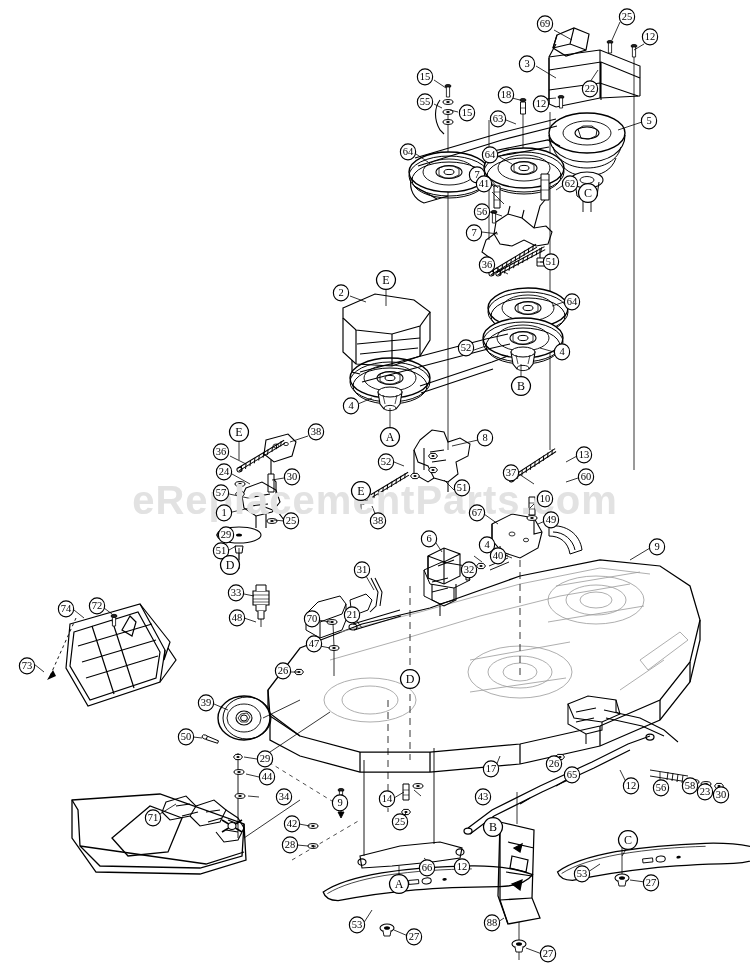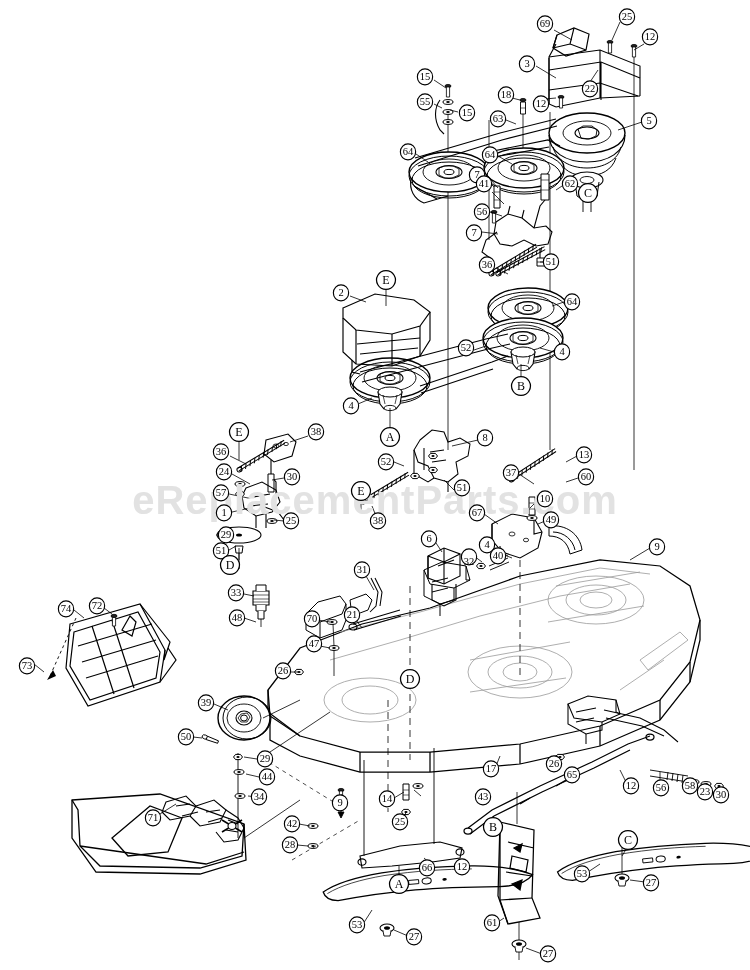--- a/index.html
+++ b/index.html
@@ -903,21 +903,21 @@
           <path d="M11,2 C15.3,2 19.3,5.2 19.4,10.6 C19.5,15.6 15.8,19.6 11,19.6 C6.3,19.6 2.5,16 2.6,10.8 C2.7,5.6 6.6,2 11,2 Z" fill="#fff" stroke="#000000" stroke-width="1.25"></path>
         </svg>
         <span class="txt">9</span>
       </div>
       <div class="cal" style="left: 221px; top: 551px;">
         <svg class="ring" viewBox="0 0 22 22">
           <path d="M11,2 C15.3,2 19.3,5.2 19.4,10.6 C19.5,15.6 15.8,19.6 11,19.6 C6.3,19.6 2.5,16 2.6,10.8 C2.7,5.6 6.6,2 11,2 Z" fill="#fff" stroke="#000000" stroke-width="1.25"></path>
         </svg>
         <span class="txt">51</span>
       </div>
-      <div class="cal" style="left: 469px; top: 557px; align-items: flex-end;">
+      <div class="cal" style="left: 469px; top: 570px;">
         <svg class="ring" viewBox="0 0 22 22">
           <path d="M11,2 C15.3,2 19.3,5.2 19.4,10.6 C19.5,15.6 15.8,19.6 11,19.6 C6.3,19.6 2.5,16 2.6,10.8 C2.7,5.6 6.6,2 11,2 Z" fill="#fff" stroke="#000000" stroke-width="1.25"></path>
         </svg>
         <span class="txt">32</span>
       </div>
       <div class="cal" style="left: 498px; top: 556px; text-align: right;">
         <svg class="ring" viewBox="0 0 22 22">
           <path d="M11,2 C15.3,2 19.3,5.2 19.4,10.6 C19.5,15.6 15.8,19.6 11,19.6 C6.3,19.6 2.5,16 2.6,10.8 C2.7,5.6 6.6,2 11,2 Z" fill="#fff" stroke="#000000" stroke-width="1.25"></path>
         </svg>
         <span class="txt">40</span>
@@ -1059,21 +1059,21 @@
           <path d="M11,2 C15.3,2 19.3,5.2 19.4,10.6 C19.5,15.6 15.8,19.6 11,19.6 C6.3,19.6 2.5,16 2.6,10.8 C2.7,5.6 6.6,2 11,2 Z" fill="#fff" stroke="#000000" stroke-width="1.25"></path>
         </svg>
         <span class="txt">65</span>
       </div>
       <div class="cal" style="left: 491px; top: 769px;">
         <svg class="ring" viewBox="0 0 22 22">
           <path d="M11,2 C15.3,2 19.3,5.2 19.4,10.6 C19.5,15.6 15.8,19.6 11,19.6 C6.3,19.6 2.5,16 2.6,10.8 C2.7,5.6 6.6,2 11,2 Z" fill="#fff" stroke="#000000" stroke-width="1.25"></path>
         </svg>
         <span class="txt">17</span>
       </div>
-      <div class="cal" style="left: 259px; top: 797px;">
+      <div class="cal" style="left: 284px; top: 797px;">
         <svg class="ring" viewBox="0 0 22 22">
           <path d="M11,2 C15.3,2 19.3,5.2 19.4,10.6 C19.5,15.6 15.8,19.6 11,19.6 C6.3,19.6 2.5,16 2.6,10.8 C2.7,5.6 6.6,2 11,2 Z" fill="#fff" stroke="#000000" stroke-width="1.25"></path>
         </svg>
         <span class="txt">34</span>
       </div>
       <div class="cal" style="left: 153px; top: 818px;">
         <svg class="ring" viewBox="0 0 22 22">
           <path d="M11,2 C15.3,2 19.3,5.2 19.4,10.6 C19.5,15.6 15.8,19.6 11,19.6 C6.3,19.6 2.5,16 2.6,10.8 C2.7,5.6 6.6,2 11,2 Z" fill="#fff" stroke="#000000" stroke-width="1.25"></path>
         </svg>
         <span class="txt">71</span>
@@ -1153,21 +1153,21 @@
       <div class="cal" style="left: 651px; top: 883px;">
         <svg class="ring" viewBox="0 0 22 22">
           <path d="M11,2 C15.3,2 19.3,5.2 19.4,10.6 C19.5,15.6 15.8,19.6 11,19.6 C6.3,19.6 2.5,16 2.6,10.8 C2.7,5.6 6.6,2 11,2 Z" fill="#fff" stroke="#000000" stroke-width="1.25"></path>
         </svg>
         <span class="txt">27</span>
       </div>
       <div class="cal" style="left: 492px; top: 923px;">
         <svg class="ring" viewBox="0 0 22 22">
           <path d="M11,2 C15.3,2 19.3,5.2 19.4,10.6 C19.5,15.6 15.8,19.6 11,19.6 C6.3,19.6 2.5,16 2.6,10.8 C2.7,5.6 6.6,2 11,2 Z" fill="#fff" stroke="#000000" stroke-width="1.25"></path>
         </svg>
-        <span class="txt">61</span>
+        <span class="txt">88</span>
       </div>
       <div class="cal" style="left: 357px; top: 925px;">
         <svg class="ring" viewBox="0 0 22 22">
           <path d="M11,2 C15.3,2 19.3,5.2 19.4,10.6 C19.5,15.6 15.8,19.6 11,19.6 C6.3,19.6 2.5,16 2.6,10.8 C2.7,5.6 6.6,2 11,2 Z" fill="#fff" stroke="#000000" stroke-width="1.25"></path>
         </svg>
         <span class="txt">53</span>
       </div>
       <div class="cal" style="left: 414px; top: 937px;">
         <svg class="ring" viewBox="0 0 22 22">
           <path d="M11,2 C15.3,2 19.3,5.2 19.4,10.6 C19.5,15.6 15.8,19.6 11,19.6 C6.3,19.6 2.5,16 2.6,10.8 C2.7,5.6 6.6,2 11,2 Z" fill="#fff" stroke="#000000" stroke-width="1.25"></path>

